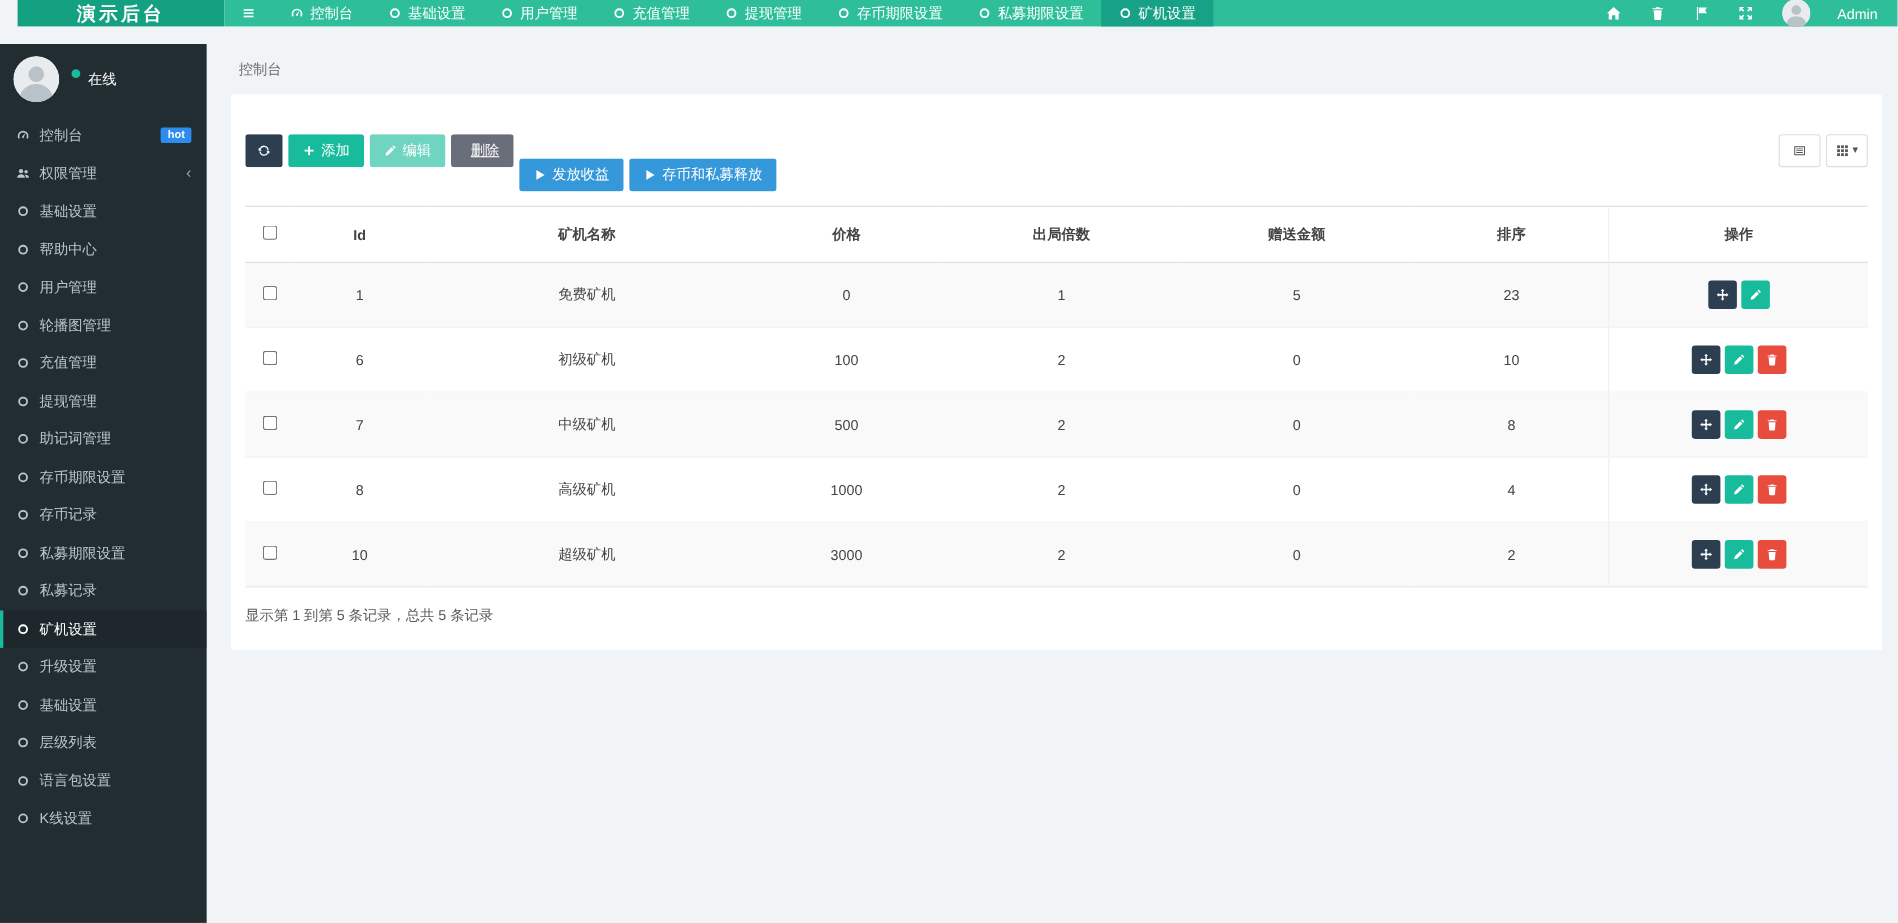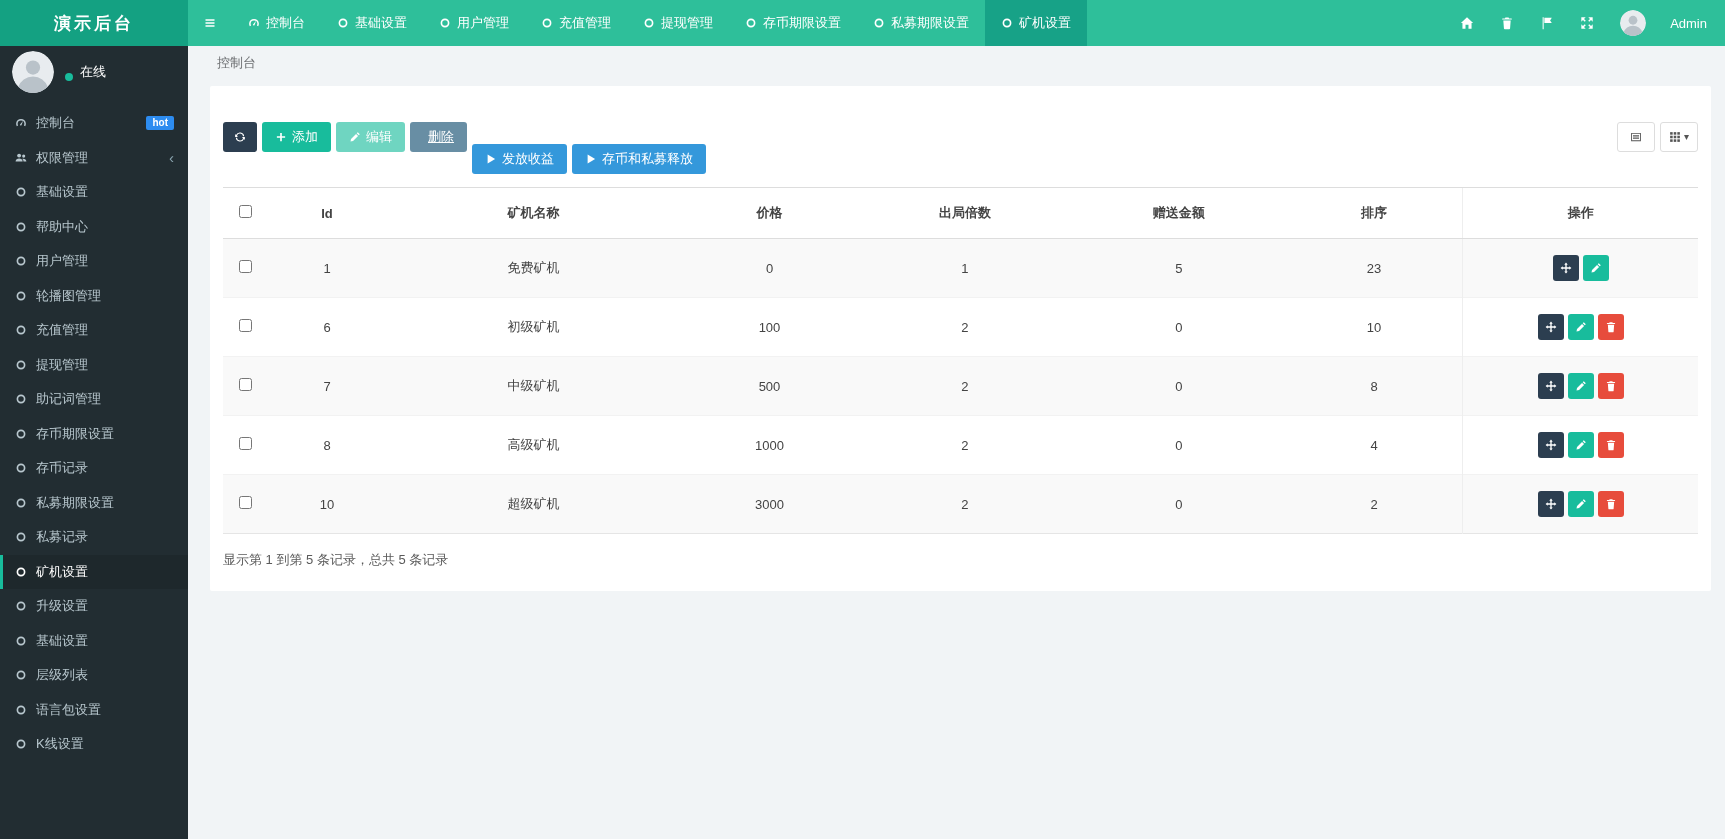--- a/index.html
+++ b/index.html
@@ -3,40 +3,40 @@
 <meta charset="utf-8">
 <style>
   * { box-sizing: border-box; margin: 0; padding: 0; }
   html,body { width:1725px; height:839px; overflow:hidden;
     font-family:"Liberation Sans","DejaVu Sans",sans-serif; background:#f1f4f6; }
   a { text-decoration:none; cursor:pointer; }
   button { cursor:pointer; border:none; font-family:inherit; }
   .icon svg { width:13px; height:13px; fill:currentColor; display:block; }
 
   
-  .topbar { position:absolute; top:0; left:0; right:0; height:46px; display:flex; z-index:20; }
+  .topbar { position:absolute; top:0; left:16px; right:0; height:24px; display:flex; z-index:20; }
   .logo { flex:none; width:188px; background:#14a182; color:#fff; display:flex;
     align-items:center; justify-content:center; font-size:17px; font-weight:bold; letter-spacing:3px; }
   .topnav { flex:1; background:#2ebf9a; display:flex; align-items:stretch; }
   .nav-item { display:flex; align-items:center; gap:6px; padding:0 16px; color:#fff; font-size:13px; }
   .nav-item .icon svg { width:12px; height:12px; }
   .nav-item.active { background:#17a287; }
   .top-right { margin-left:auto; display:flex; align-items:stretch; padding-right:10px; }
   .top-icon-btn { display:flex; align-items:center; padding:0 13px; color:#fff; }
   .top-icon-btn .icon svg { width:14px; height:14px; }
   .user-menu { display:flex; align-items:center; gap:24px; padding:0 8px 0 13px; color:#fff; font-size:13px; }
   .user-menu .avatar { width:26px; height:26px; border-radius:50%; overflow:hidden; }
   .user-menu .avatar svg { width:26px; height:26px; display:block; }
 
   
   .sidebar { position:absolute; top:40px; left:0; bottom:0; width:188px; background:#222d32; }
   .profile { display:flex; align-items:center; gap:11px; padding:11px 12px 13px; }
   .profile .avatar { width:42px; height:42px; border-radius:50%; overflow:hidden; flex:none; }
   .profile .avatar svg { width:42px; height:42px; display:block; }
-  .status { display:flex; align-items:flex-end; gap:7px; color:#fff; font-size:13px; }
+  .status { display:flex; align-items:flex-start; gap:7px; color:#fff; font-size:13px; }
   .dot { width:8px; height:8px; border-radius:50%; background:#18bc9c; }
   .side-menu { display:block; }
   .side-item { display:flex; align-items:center; gap:9px; height:34.5px; padding:0 14px 0 12px;
     color:#b8c7ce; font-size:13px; border-left:3px solid transparent; }
   .side-item .icon svg { width:12px; height:12px; }
   .side-item.active { background:#1e282c; color:#fff; border-left-color:#18bc9c; }
   .badge-hot { margin-left:auto; background:#2d8cf0; color:#fff; font-size:10px; font-weight:bold;
     padding:2px 6px; border-radius:2px; line-height:1; }
   .chev { margin-left:auto; font-size:15px; line-height:1; color:#8aa4af; }
 
@@ -45,21 +45,21 @@
   .breadcrumb { display:flex; align-items:center; gap:7px; padding:14px 22px 13px; font-size:13px; color:#6a6c6f; }
   .breadcrumb .icon { color:#9aa0a6; }
   .panel { margin:1px 14px 0 22px; background:#fff; border-radius:2px; padding:13px 13px 22px; }
 
   .toolbar { display:flex; align-items:center; gap:5px; margin-bottom:13px; }
   .btn { display:inline-flex; align-items:center; justify-content:center; gap:5px; height:30px;
     padding:0 12px; border-radius:3px; font-size:13px; color:#fff; border:1px solid transparent; }
   .btn .icon svg { width:12px; height:12px; }
   .btn-dark   { background:#2c3e50; width:34px; padding:0; }
   .btn-success{ background:#18bc9c; }
-  .btn-danger { background:#0c4a6e;text-decoration:underline; }
+  .btn-danger { background:#0f172a;text-decoration:underline; }
   .btn-info   { background:#3498db;margin-top:45px; }
   .btn-disabled { opacity:.62; cursor:not-allowed; }
   .spacer { flex:1; }
   .btn-default { background:#fff; color:#555; border:1px solid #ddd; width:38px; padding:0; gap:3px; }
   .caret { font-size:10px; line-height:1; }
 
   
   table { width:100%; border-collapse:collapse; table-layout:fixed; }
   th, td { text-align:center; font-size:13px; color:#444; padding:16px 6px; overflow:hidden; white-space:nowrap; }
   thead th { height:33px; font-weight:bold; border-top:1px solid #ddd; border-bottom:1px solid #ddd; }

